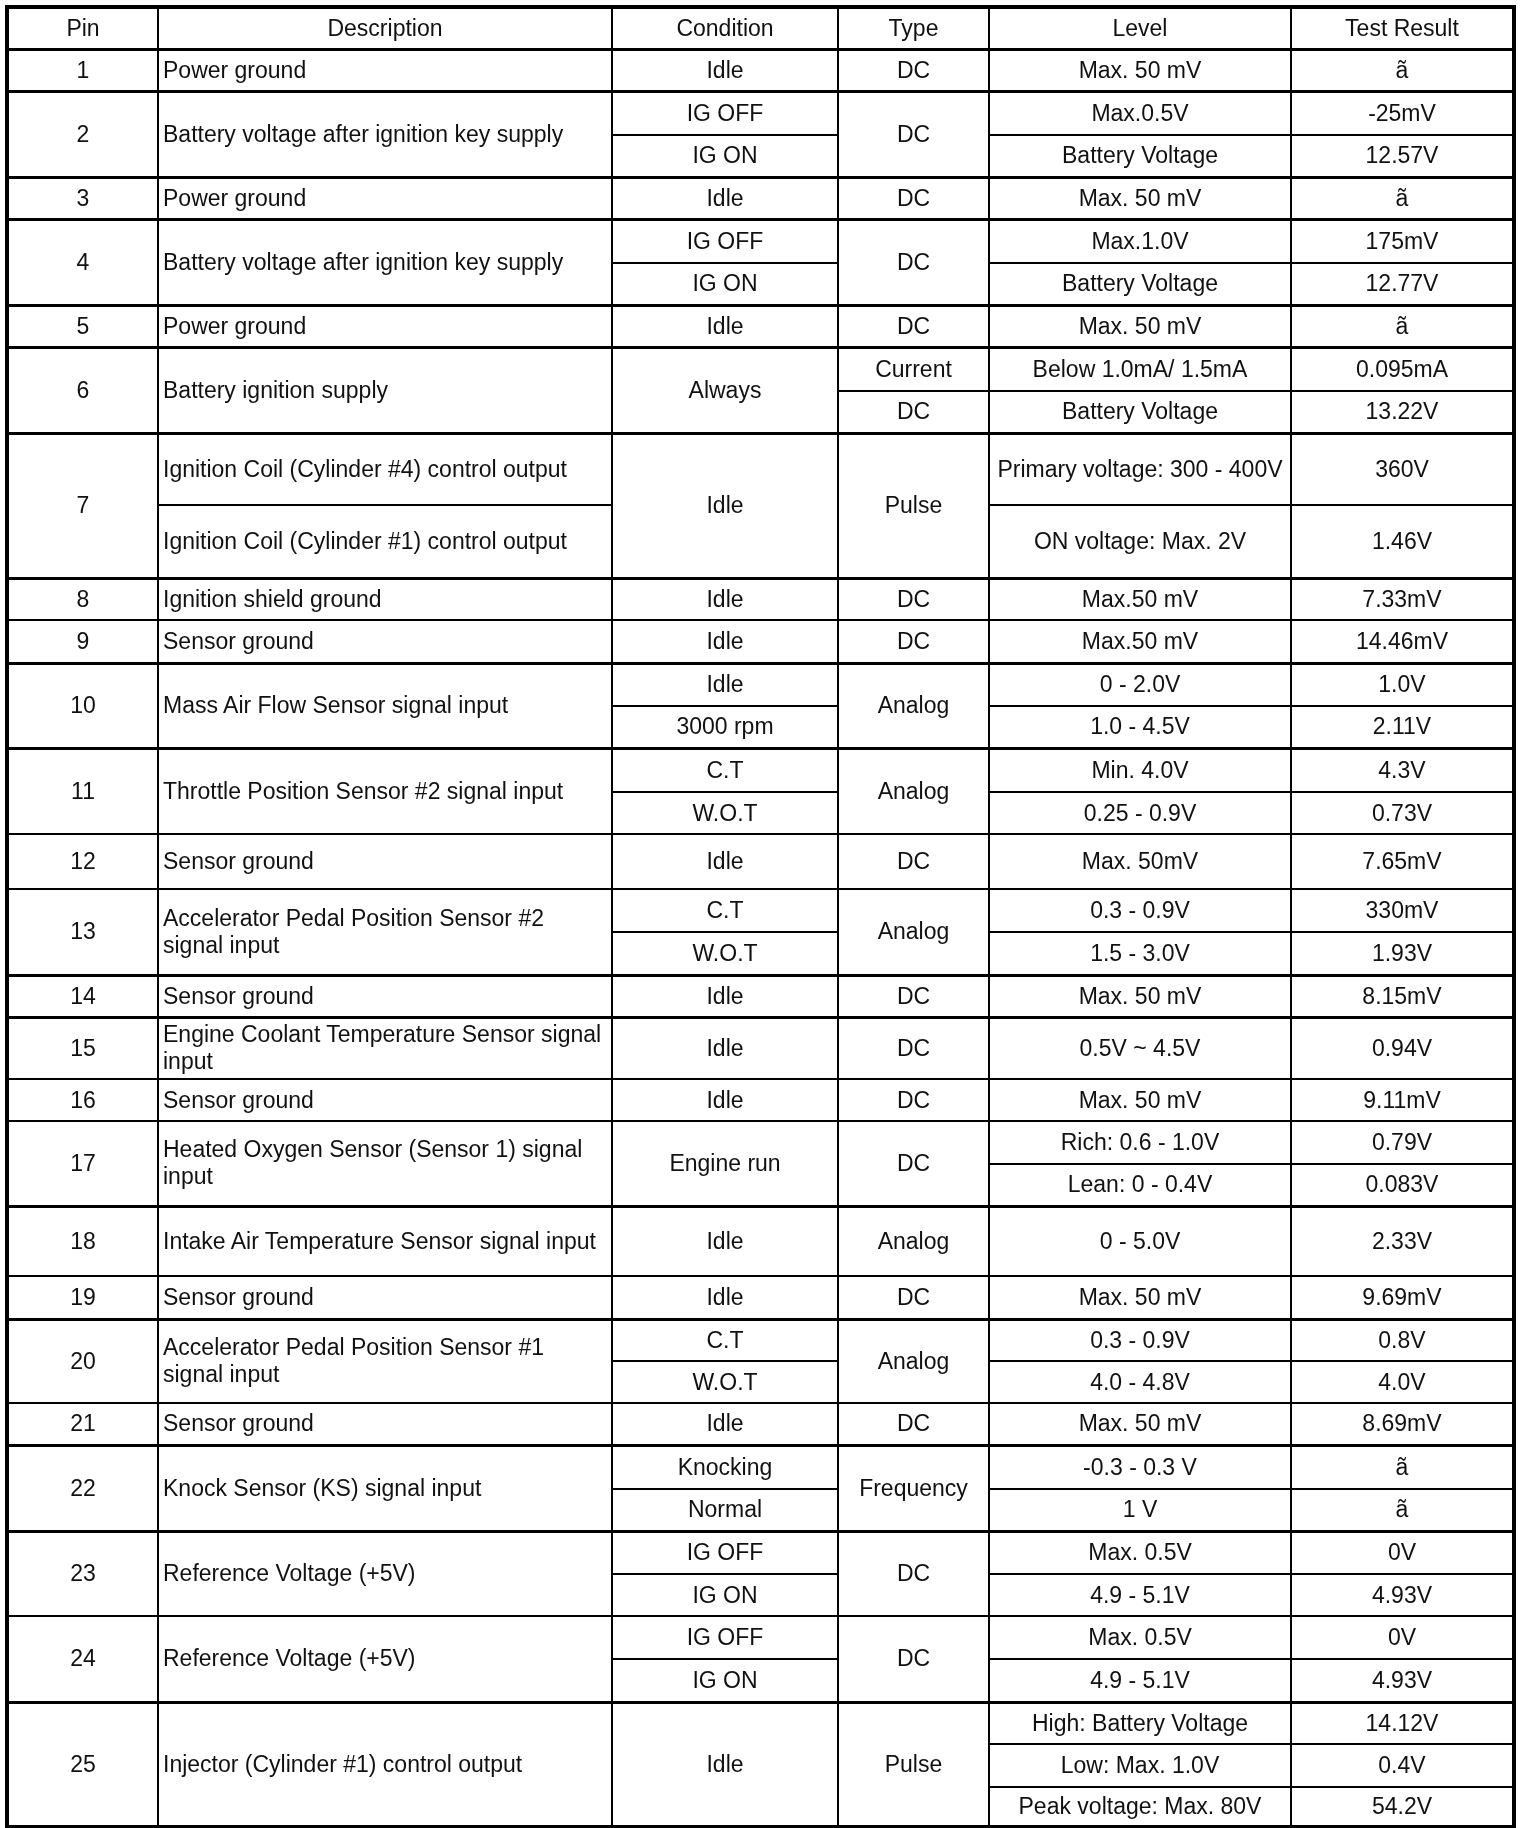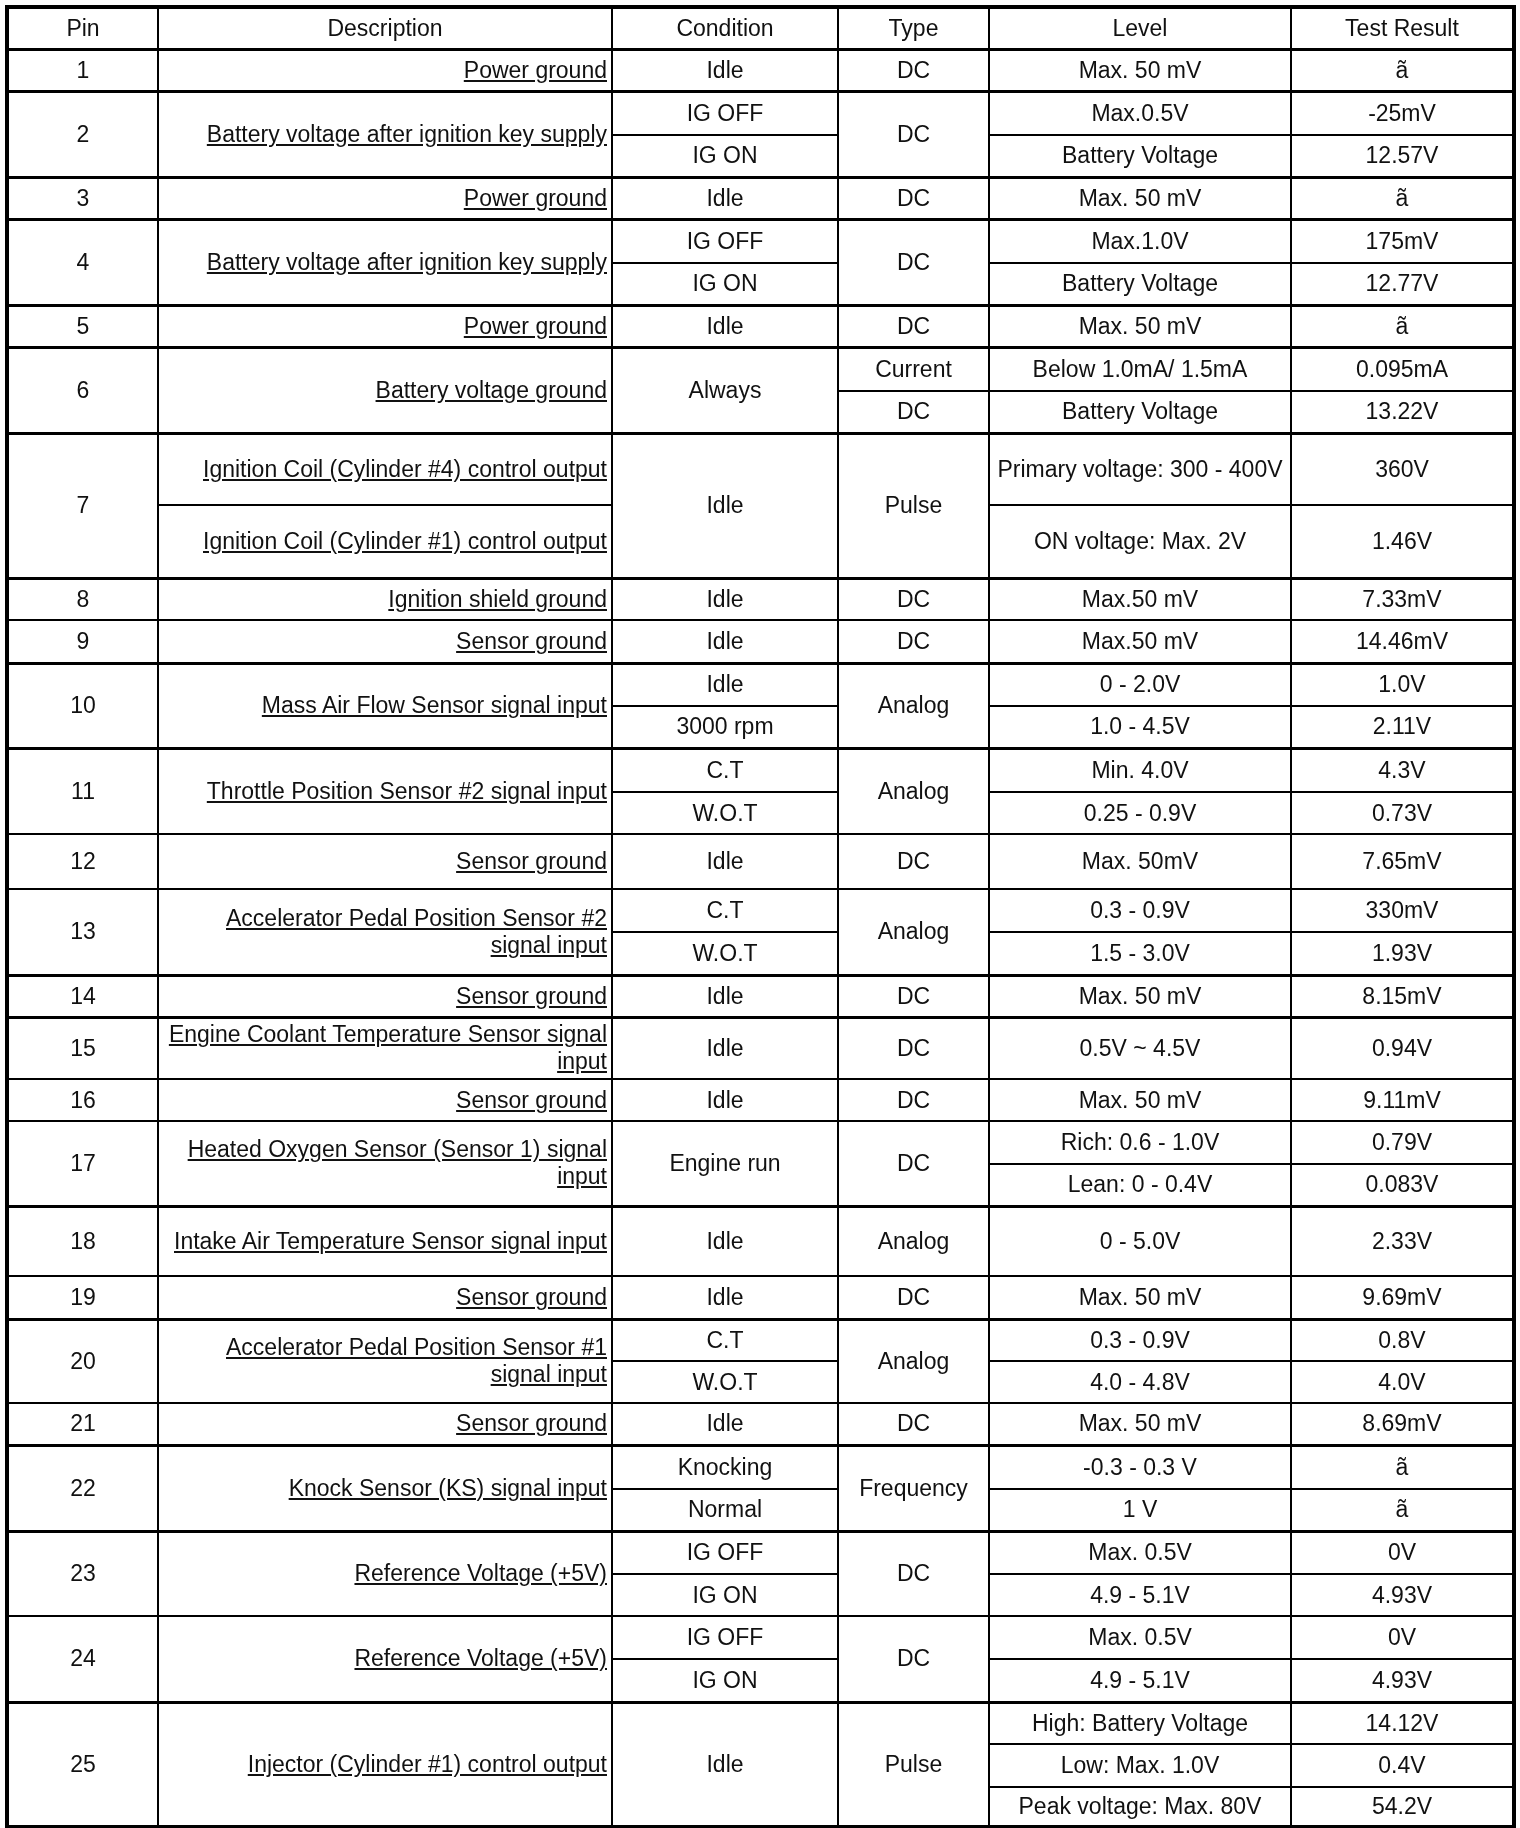--- a/index.html
+++ b/index.html
@@ -18,21 +18,21 @@
     border: 2px solid #000;
     padding: 0 4px;
     line-height: 27px;
     overflow: hidden;
     vertical-align: middle;
     font-weight: normal;
     white-space: normal;
   }
   table.spec th { }
   td.c { text-align: center; }
-  td.l { text-align: right; padding-left: 5px; text-decoration: underline; }
+  td.l { text-align: left; padding-left: 5px; }
   tr.grp td { border-top-width: 3px; }
 </style>
 </head>
 <body>
 
 <div id="wrap">
 <table class="spec">
   <colgroup>
     <col style="width:151px">
     <col style="width:454px">
@@ -101,21 +101,21 @@
     <td class="c">5</td>
     <td class="l">Power ground</td>
     <td class="c">Idle</td>
     <td class="c">DC</td>
     <td class="c">Max. 50 mV</td>
     <td class="c">ã</td>
   </tr>
 
   <tr class="grp" style="height:44px">
     <td class="c" rowspan="2">6</td>
-    <td class="l" rowspan="2">Battery voltage ground</td>
+    <td class="l" rowspan="2">Battery ignition supply</td>
     <td class="c" rowspan="2">Always</td>
     <td class="c">Current</td>
     <td class="c">Below 1.0mA/ 1.5mA</td>
     <td class="c">0.095mA</td>
   </tr>
   <tr style="height:42px">
     <td class="c">DC</td>
     <td class="c">Battery Voltage</td>
     <td class="c">13.22V</td>
   </tr>

